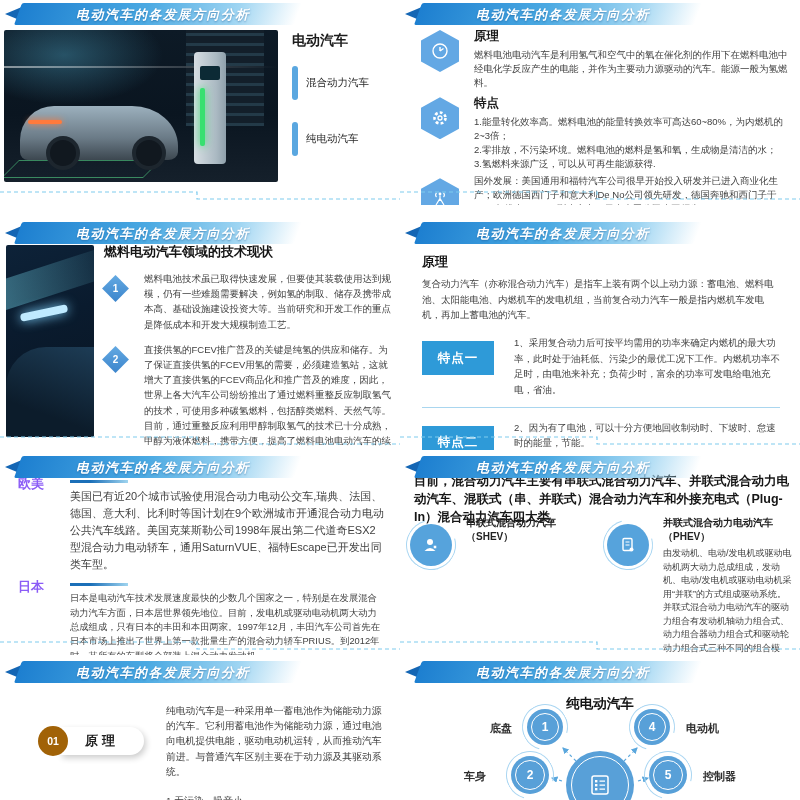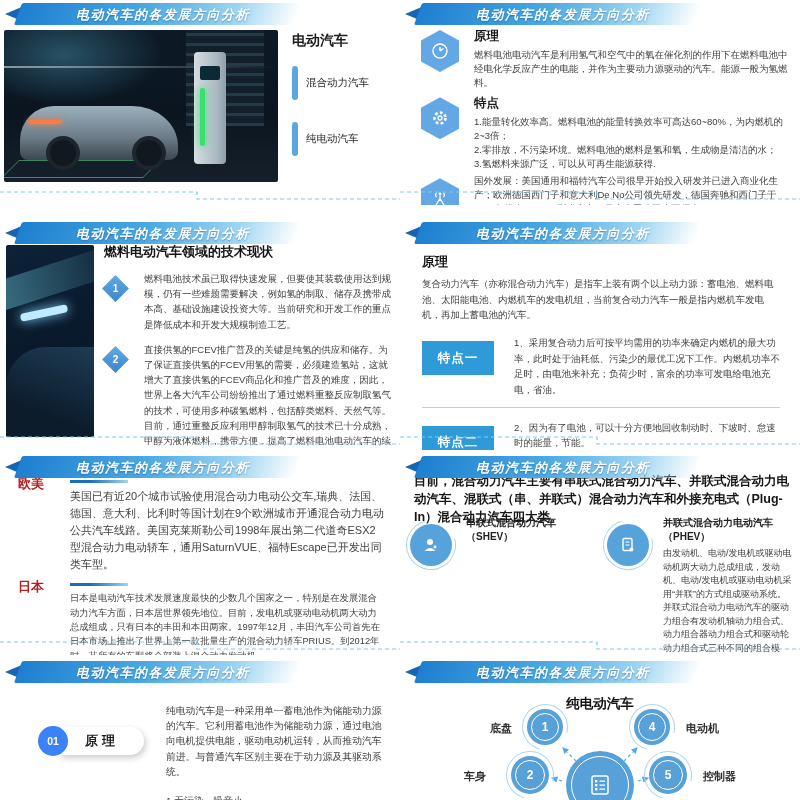--- a/index.html
+++ b/index.html
@@ -77,38 +77,38 @@
   .s4-wrap{position:absolute;left:22px;top:48px;width:358px;}
   .s4-head{font-size:13px;font-weight:bold;color:#151515;margin-bottom:5px;}
   .s4-feat{display:grid;grid-template-columns:84px 1fr;column-gap:8px;margin-top:12px;padding-bottom:9px;}
   .s4-feat.rule{border-bottom:1px solid #a9d6ef;}
   .feat-box{width:72px;height:34px;margin-top:6px;background:#2e9ad8;color:#fff;font-size:12.5px;font-weight:bold;
             display:flex;align-items:center;justify-content:center;letter-spacing:1px;}
 
   
   .s5-wrap{position:absolute;left:18px;top:24px;width:368px;}
   .s5-region{display:grid;grid-template-columns:46px 1fr;column-gap:6px;margin-bottom:4px;}
-  .s5-label{font-size:13px;font-weight:bold;color:#b91c1c;padding-top:1px;}
+  .s5-label{font-size:13px;font-weight:bold;color:#8b5cf6;padding-top:1px;}
   .s5-rule{width:58px;height:3px;margin:6px 0 5px;background:linear-gradient(90deg,#1b6fb8 35%,#9fd4ef);}
 
   
   .s6-intro{position:absolute;left:14px;top:22px;width:376px;font-size:12.5px;font-weight:bold;color:#161616;line-height:1.45;}
   .s6-grid{position:absolute;left:10px;top:64px;width:384px;display:grid;grid-template-columns:1fr 1fr;column-gap:10px;row-gap:8px;}
   .s6-item{display:grid;grid-template-columns:50px 1fr;column-gap:6px;}
   .ring{position:relative;width:42px;height:42px;margin-top:10px;}
   .ring .arc{position:absolute;inset:-4px;border:1.5px solid #a9d6f2;border-radius:50%;border-top-color:transparent;transform:rotate(30deg);}
   .circle-ic{position:absolute;inset:0;border-radius:50%;background:#56a3dc;display:flex;align-items:center;justify-content:center;}
   .s6-title{font-size:10px;font-weight:bold;color:#222;margin:2px 0 3px;}
   .s6-txt{font-size:9px;line-height:1.5;color:#3f3f3f;}
 
   
   .s7-wrap{position:absolute;left:14px;top:48px;width:376px;}
   .s7-row{display:grid;grid-template-columns:146px 1fr;column-gap:6px;margin-bottom:14px;}
   .s7-left{display:flex;align-items:center;padding-left:24px;}
-  .num-circle{width:30px;height:30px;border-radius:50%;background:#3b82f6;color:#fff;font-size:10.5px;font-weight:bold;
+  .num-circle{width:30px;height:30px;border-radius:50%;background:#a16207;color:#fff;font-size:10.5px;font-weight:bold;
               display:flex;align-items:center;justify-content:center;z-index:2;flex:0 0 auto;}
   .pill{width:84px;height:28px;margin-left:-8px;background:#fff;border-radius:3px 16px 16px 3px;
         box-shadow:2px 3px 6px rgba(0,0,0,.2);display:flex;align-items:center;justify-content:center;
         font-size:13px;font-weight:bold;color:#222;letter-spacing:4px;}
   .s7-txt{font-size:9.8px;line-height:1.55;color:#3d3d3d;}
 
   
   .s8-title{position:absolute;left:0;top:40px;width:100%;text-align:center;font-size:13.5px;font-weight:bold;color:#141414;}
   .node{position:absolute;border-radius:50%;background:#58a0d8;}
   .node .inner{position:absolute;inset:4px;border:1.5px solid #fff;border-radius:50%;

